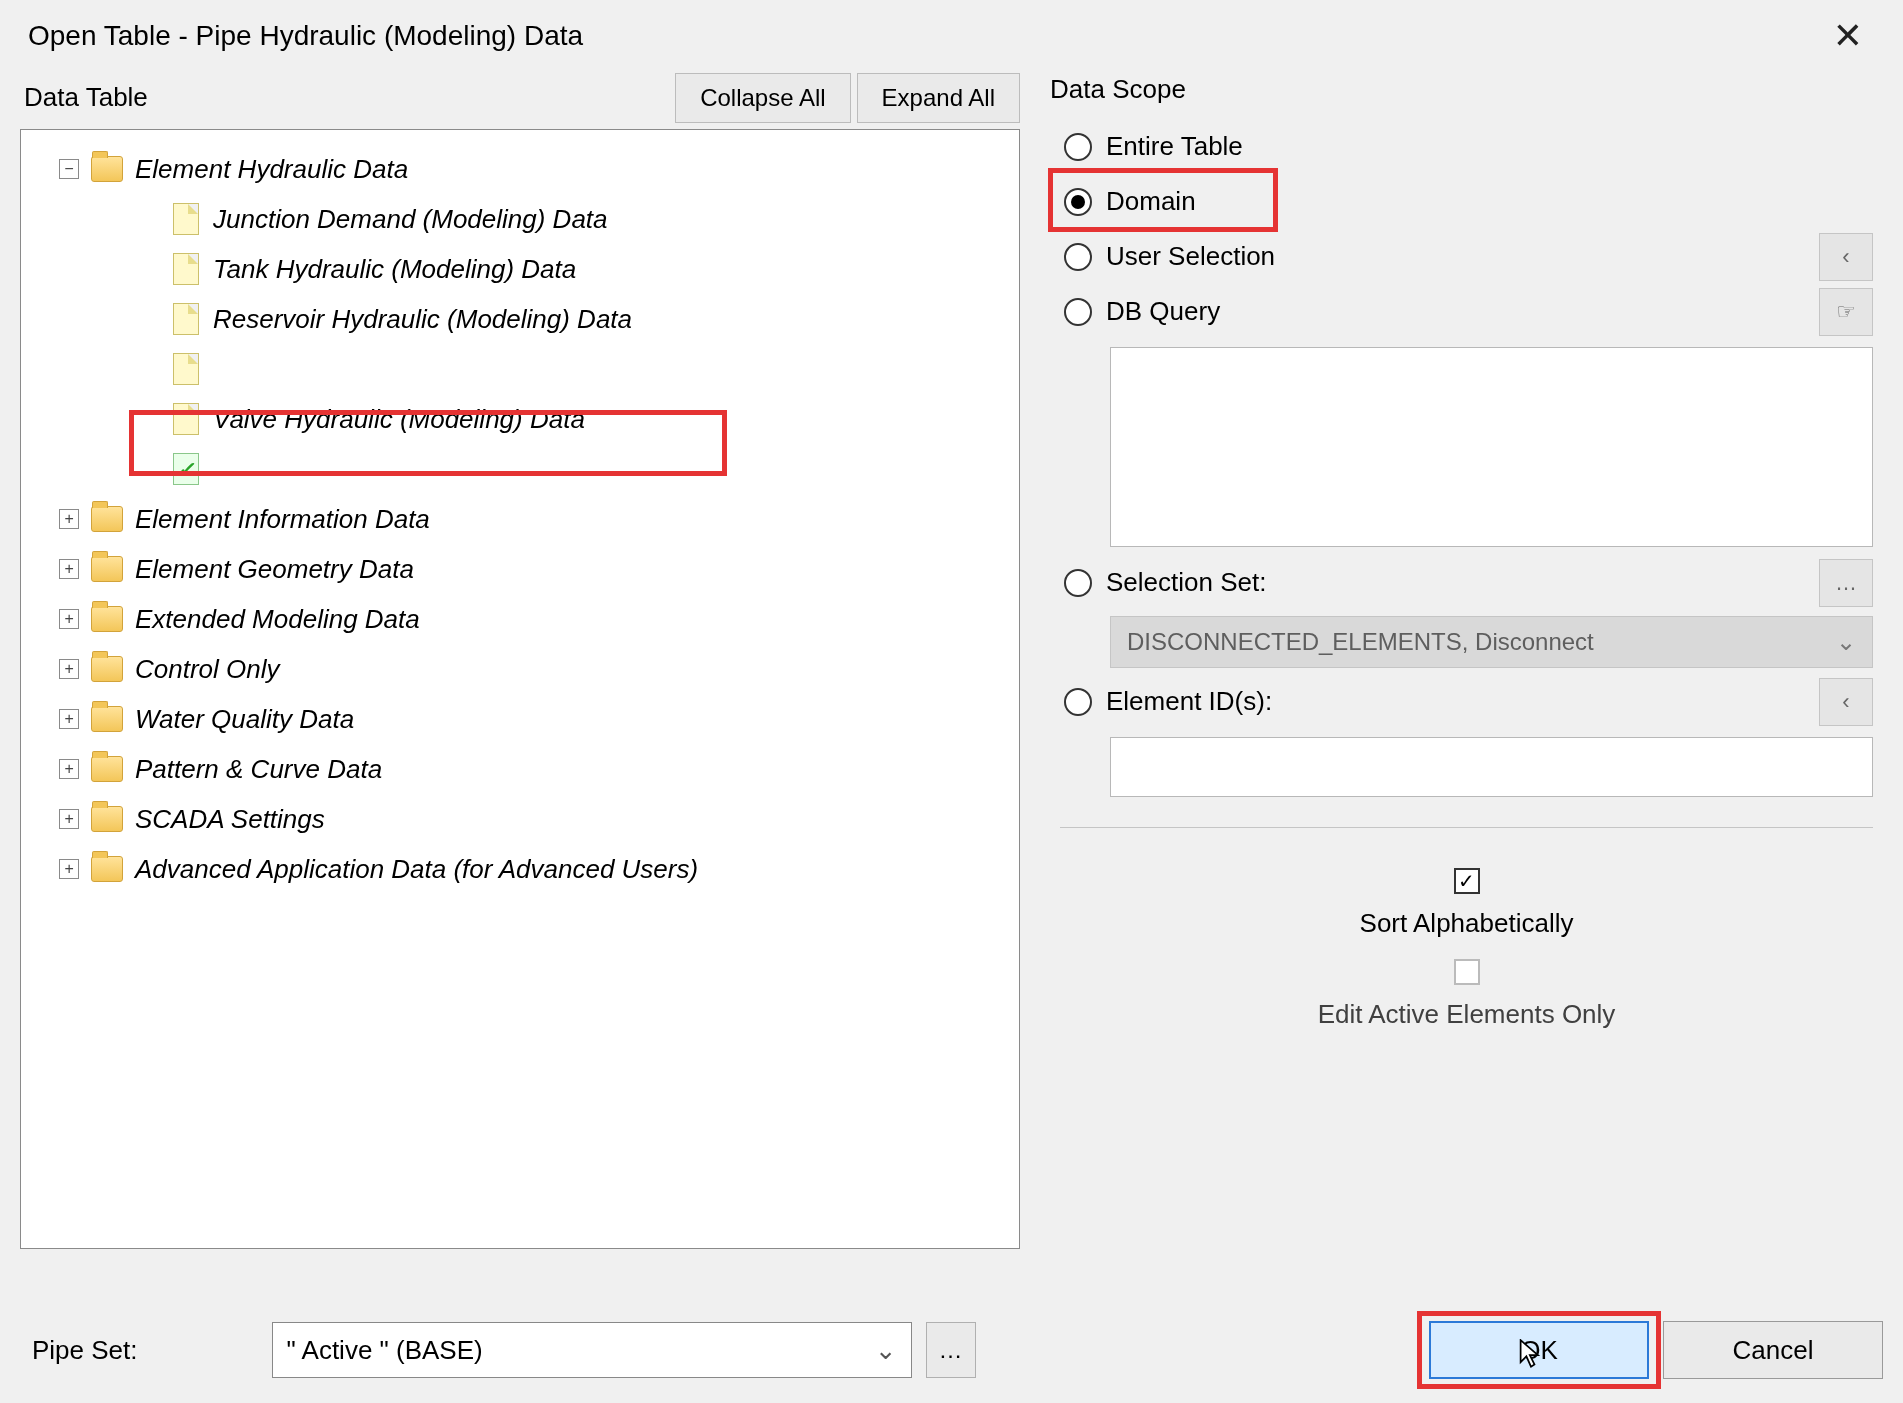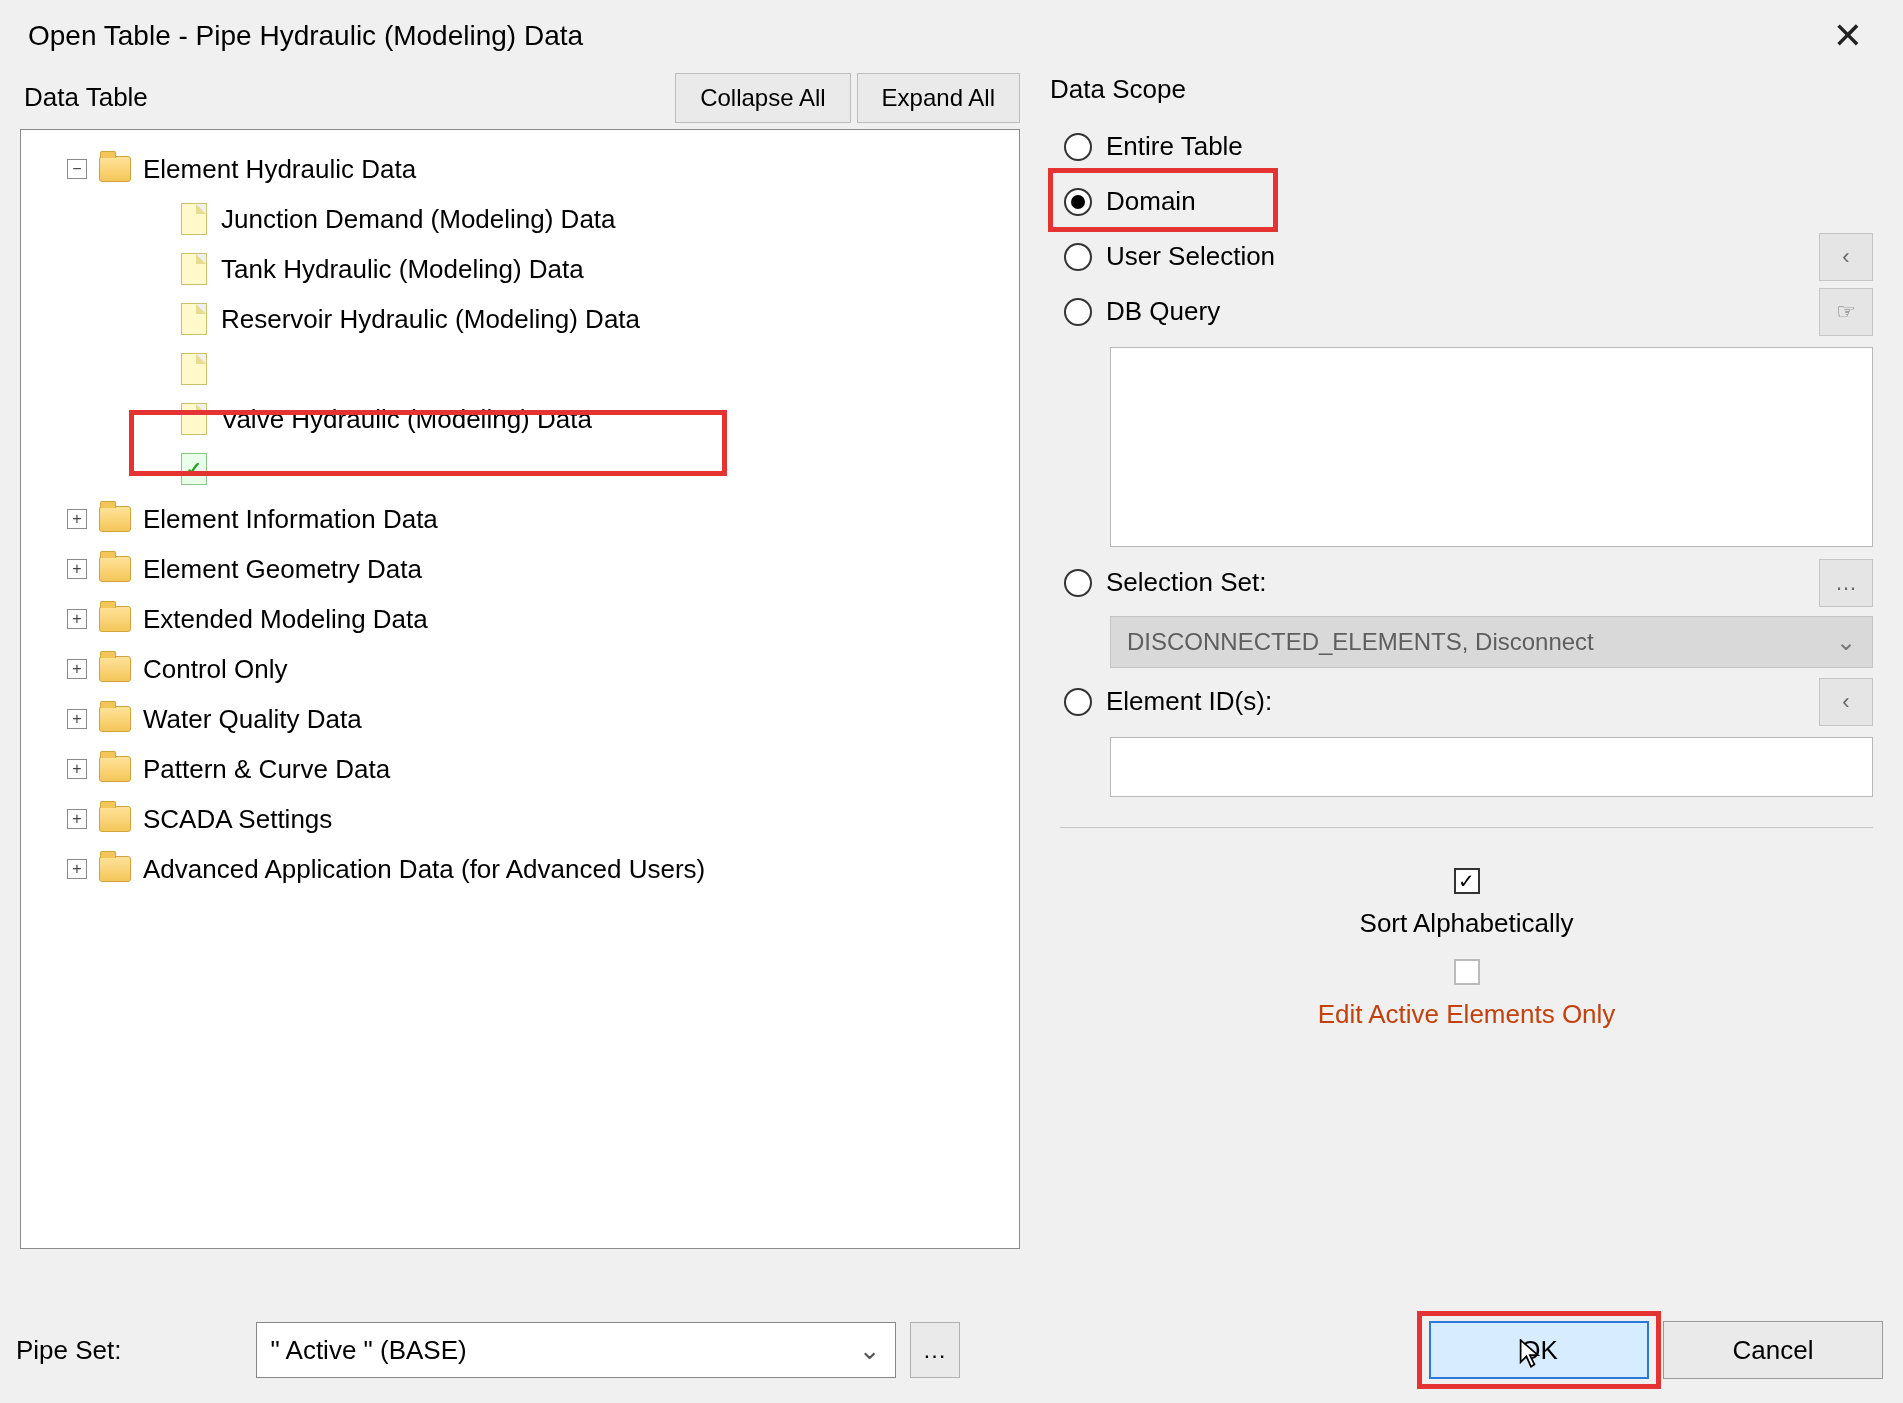--- a/index.html
+++ b/index.html
@@ -58,22 +58,23 @@
     border: 1px solid #bcbcbc;
     padding: 10px 24px;
     font-size: 24px;
     cursor: pointer;
     margin-left: 6px;
   }
   .tree-container {
     border: 1px solid #8a8a8a;
     background: #fff;
     height: 1120px;
-    padding: 14px 8px;
+    padding: 14px 0;
     overflow: hidden;
+    font-style: italic;
   }
   .tree-row {
     display: flex;
     align-items: center;
     height: 50px;
     position: relative;
     white-space: nowrap;
   }
   .exp {
     width: 20px;
@@ -211,25 +212,25 @@
     padding: 10px 14px;
     font-size:26px;
     flex-direction:column;
   }
   .chk {
     width:26px;height:26px;border:2px solid #333;background:#fff;
     display:flex;align-items:center;justify-content:center;
   }
   .chk.checked::after{content:"✓";font-size:20px;line-height:1;}
   .chk.disabled{border-color:#bbb;}
-  .disabled-text{color:#c2410c;}
+  .disabled-text{color:#404040;}
   
   .footer {
     position:absolute;
-    left:16px; right:20px; bottom:18px;
+    left:32px; right:20px; bottom:18px;
     height: 70px;
     display:flex;
     align-items:center;
     gap:14px;
   }
   .footer-label{font-size:26px; margin-right:120px;}
   .pipe-select{
     flex:0 0 640px;
     height:56px;
     border:1px solid #888;

